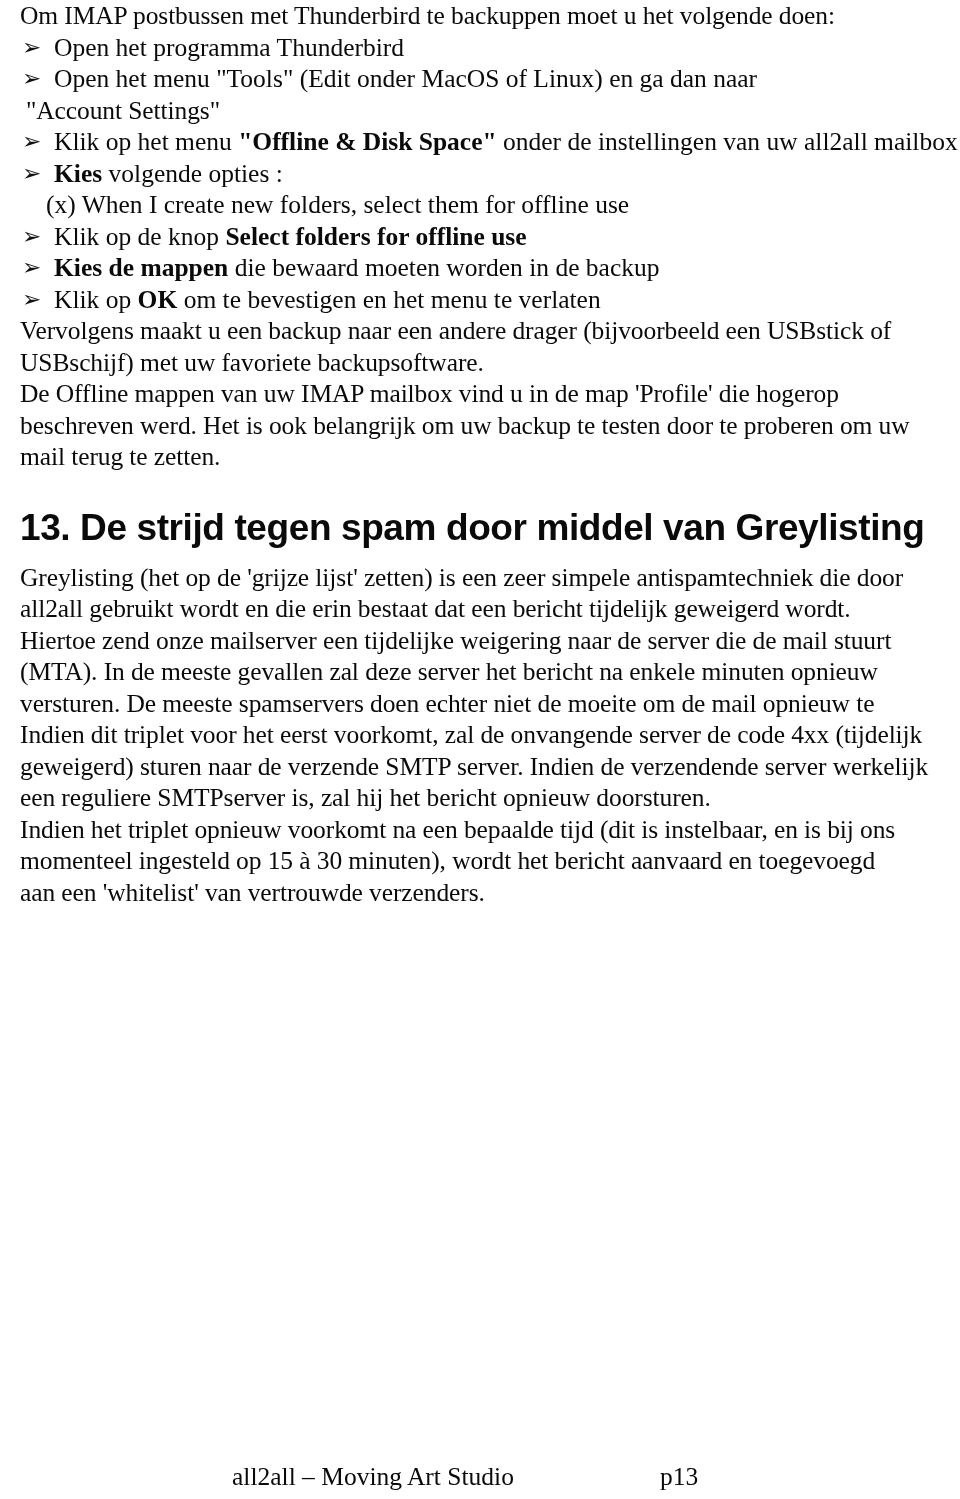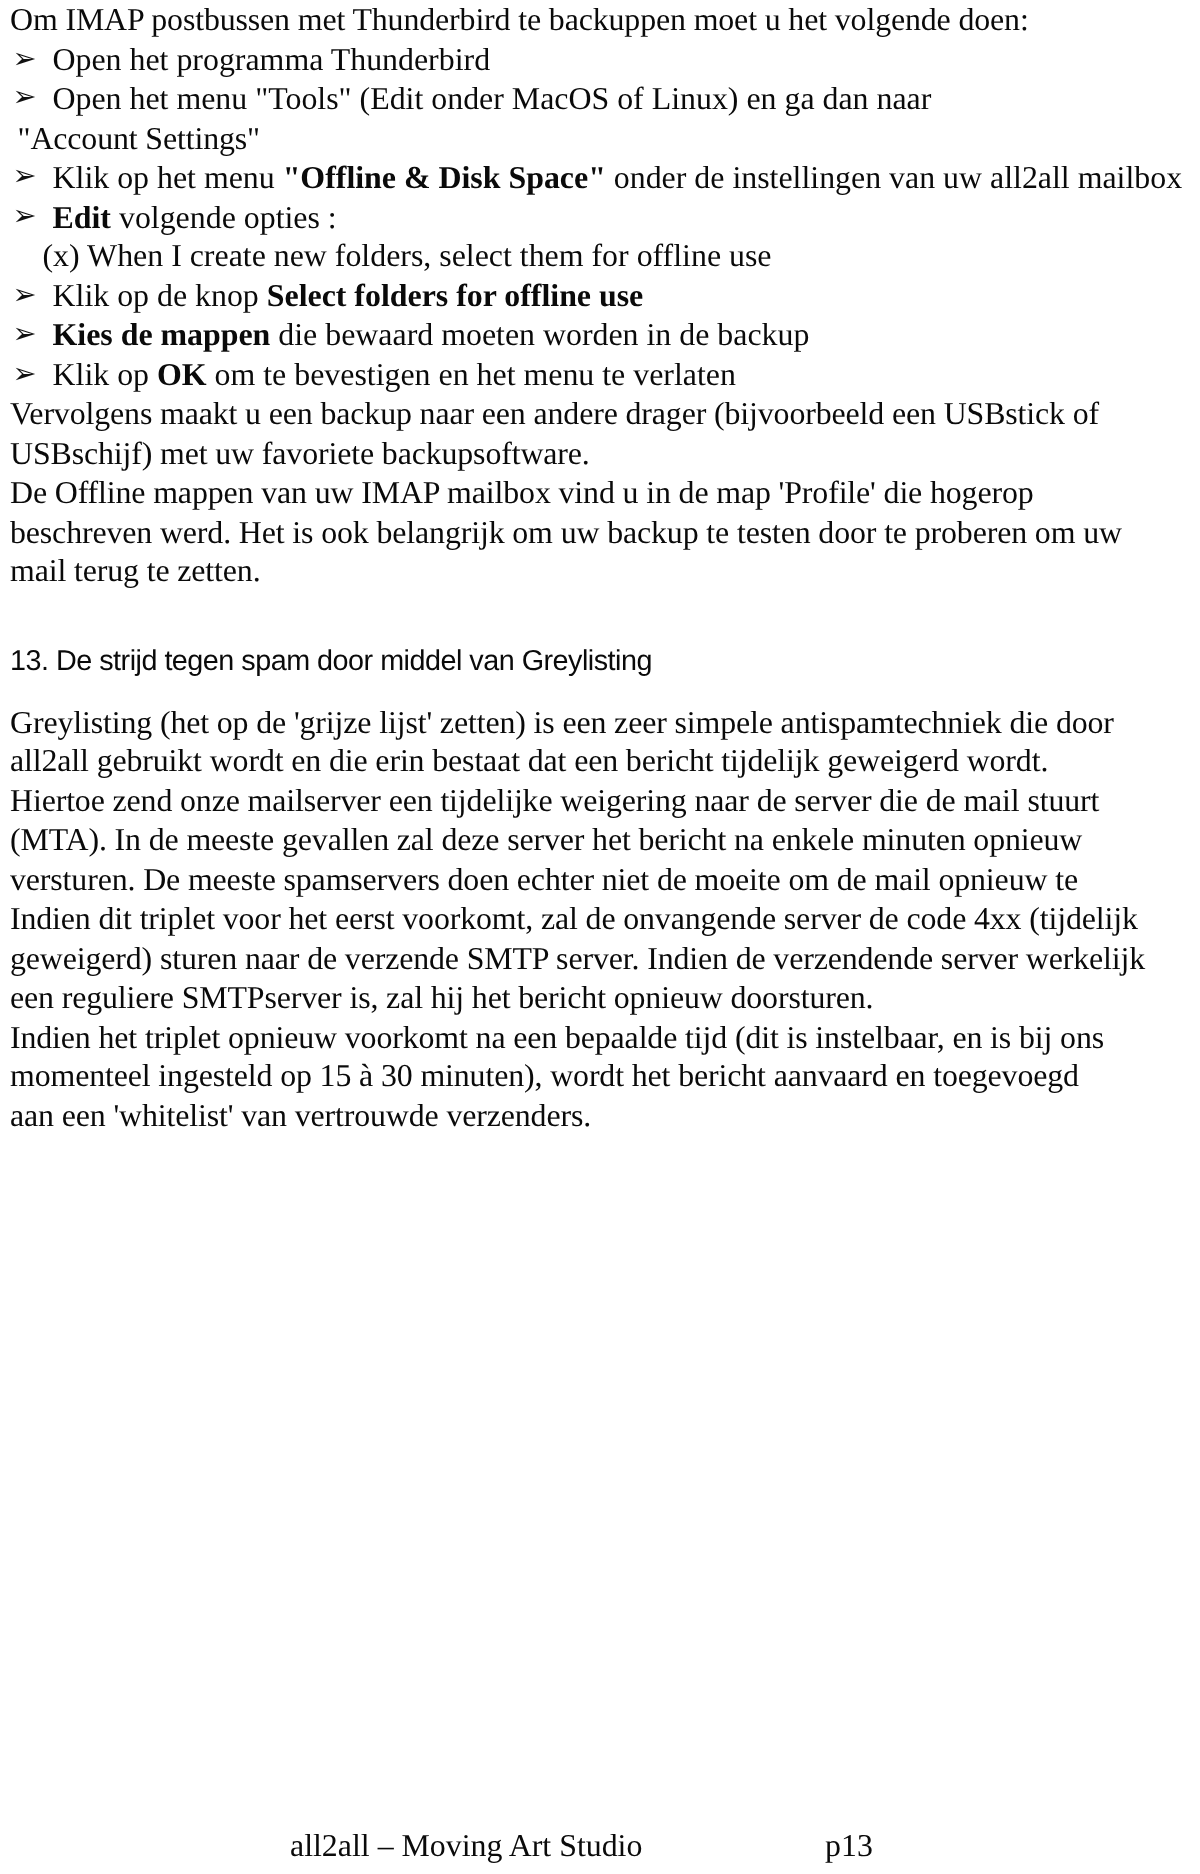--- a/index.html
+++ b/index.html
@@ -23,20 +23,21 @@
     left: 0;
     top: 0;
     width: 960px;
     height: 1499px;
     box-sizing: border-box;
     padding: 0 14px 0 8px;
   }
 
   .content {
     width: 938px;
+    margin-left: 12px;
   }
 
   
   .line {
     font-size: 25.5px;
     line-height: 31.5px;
     white-space: nowrap;
     letter-spacing: -0.1px;
   }
   .step {
@@ -60,22 +61,22 @@
     font-size: 25.5px;
     line-height: 31.5px;
     white-space: nowrap;
   }
 
   b, strong { font-weight: 700; }
 
   
   .section-heading {
     font-family: "Liberation Sans", "DejaVu Sans", sans-serif;
-    font-weight: 400;
-    font-size: 23px;
+    font-weight: 700;
+    font-size: 37px;
     line-height: 40px;
     letter-spacing: -0.4px;
     margin: 0;
     white-space: nowrap;
   }
 
   .gap-before-heading { height: 35px; }
   .gap-after-heading { height: 14px; }
 
   
@@ -123,21 +124,21 @@
     </div>
     <div class="line" style="padding-left:6px">"Account Settings"</div>
 
     <div class="step">
       <span class="step-bullet">➢</span>
       <span>Klik op het menu </span><b>"Offline &amp; Disk Space"</b><span> onder de instellingen van uw all2all mailbox</span>
     </div>
 
     <div class="step">
       <span class="step-bullet">➢</span>
-      <b>Edit</b><span> volgende opties :</span>
+      <b>Kies</b><span> volgende opties :</span>
     </div>
 
     <div class="sub-option">(x) When I create new folders, select them for offline use</div>
 
     <div class="step">
       <span class="step-bullet">➢</span>
       <span>Klik op de knop </span><b>Select folders for offline use</b>
     </div>
 
     <div class="step">

